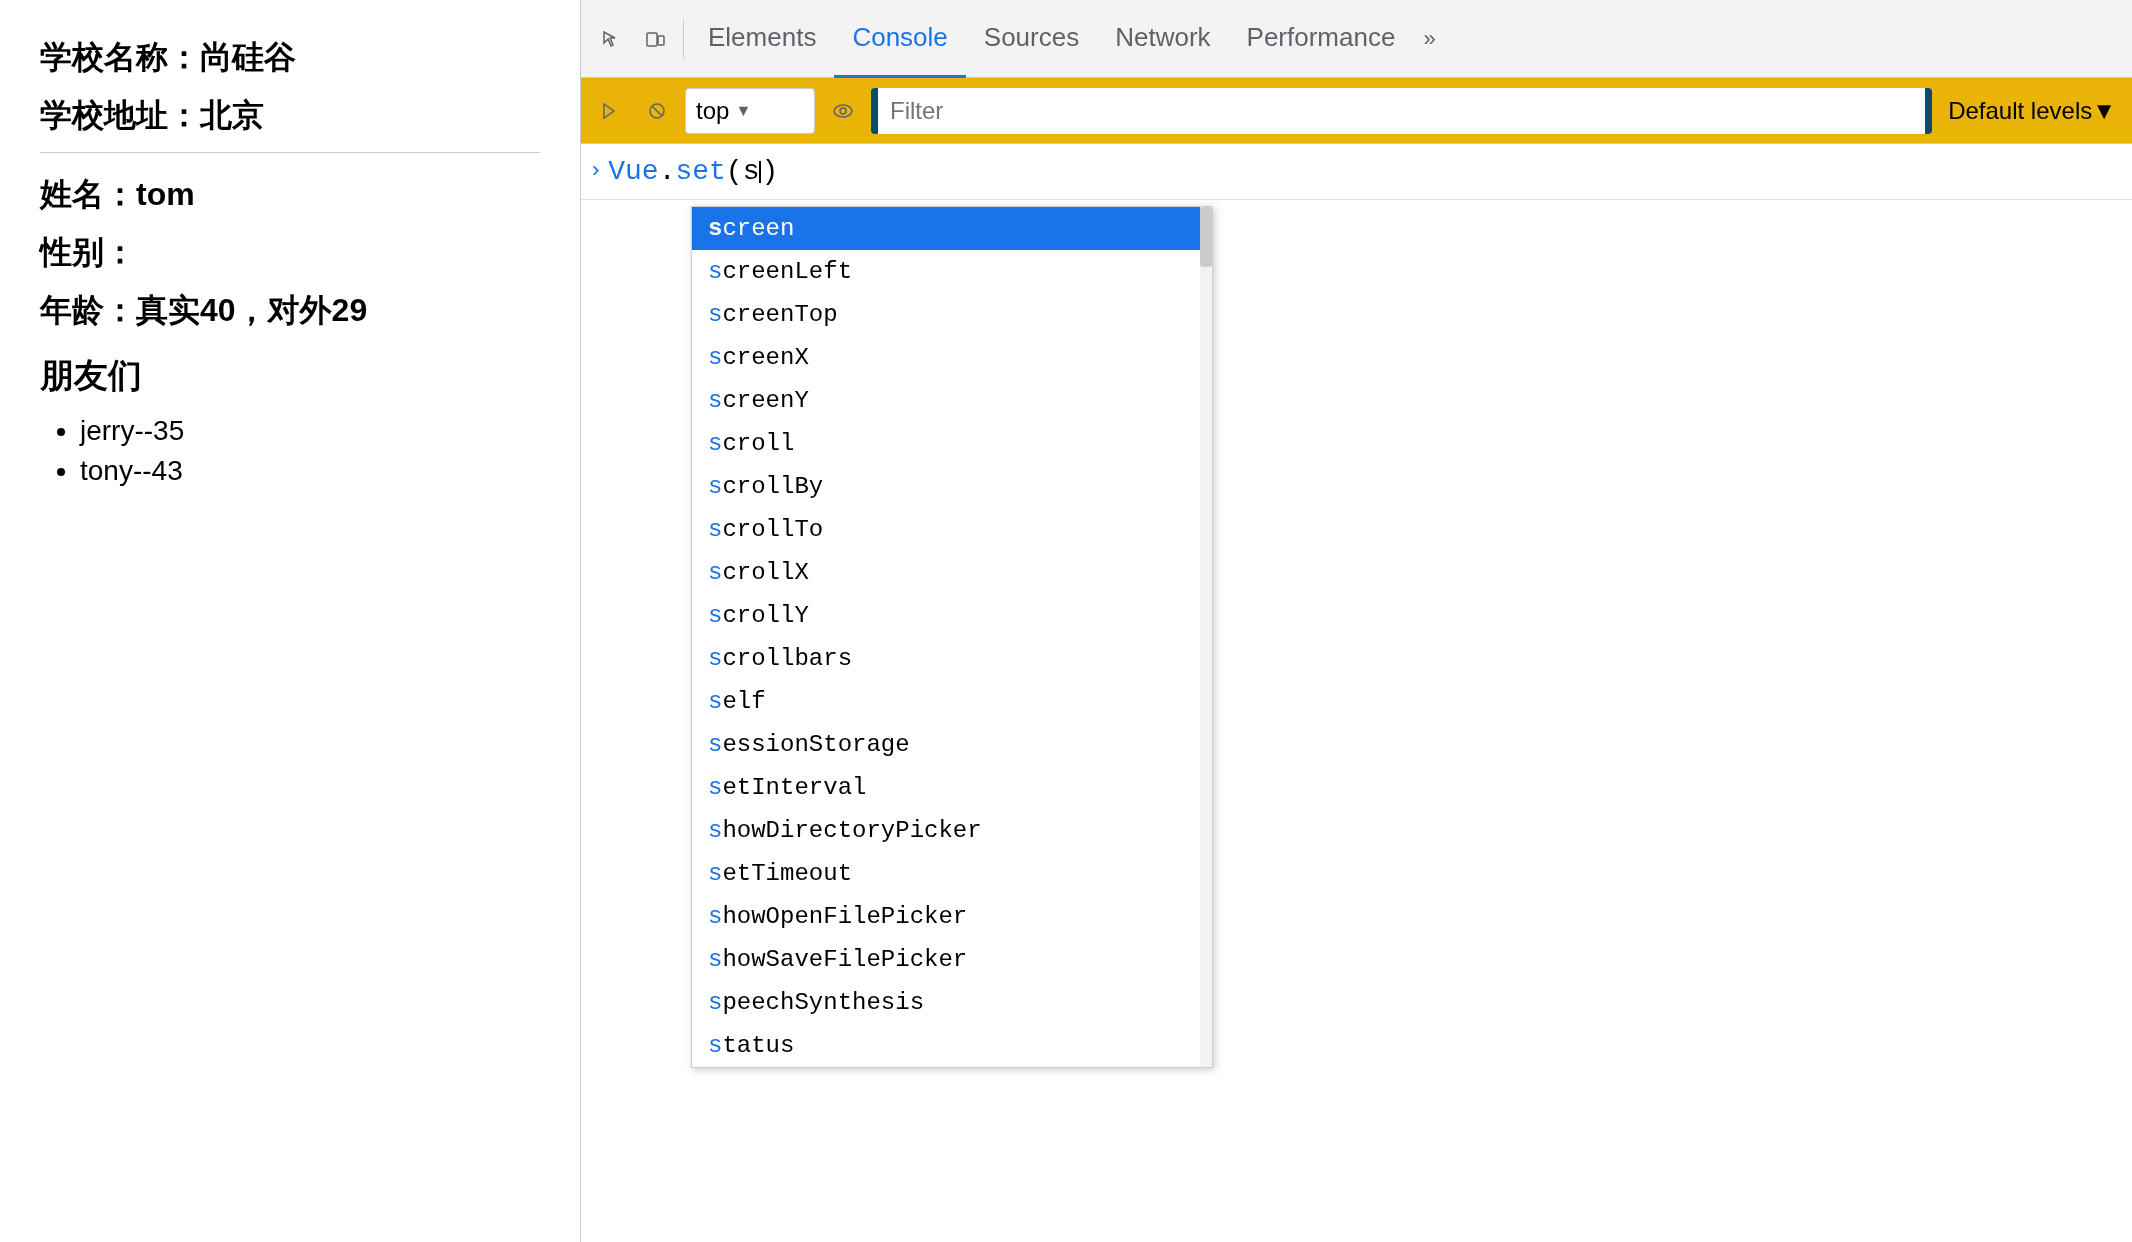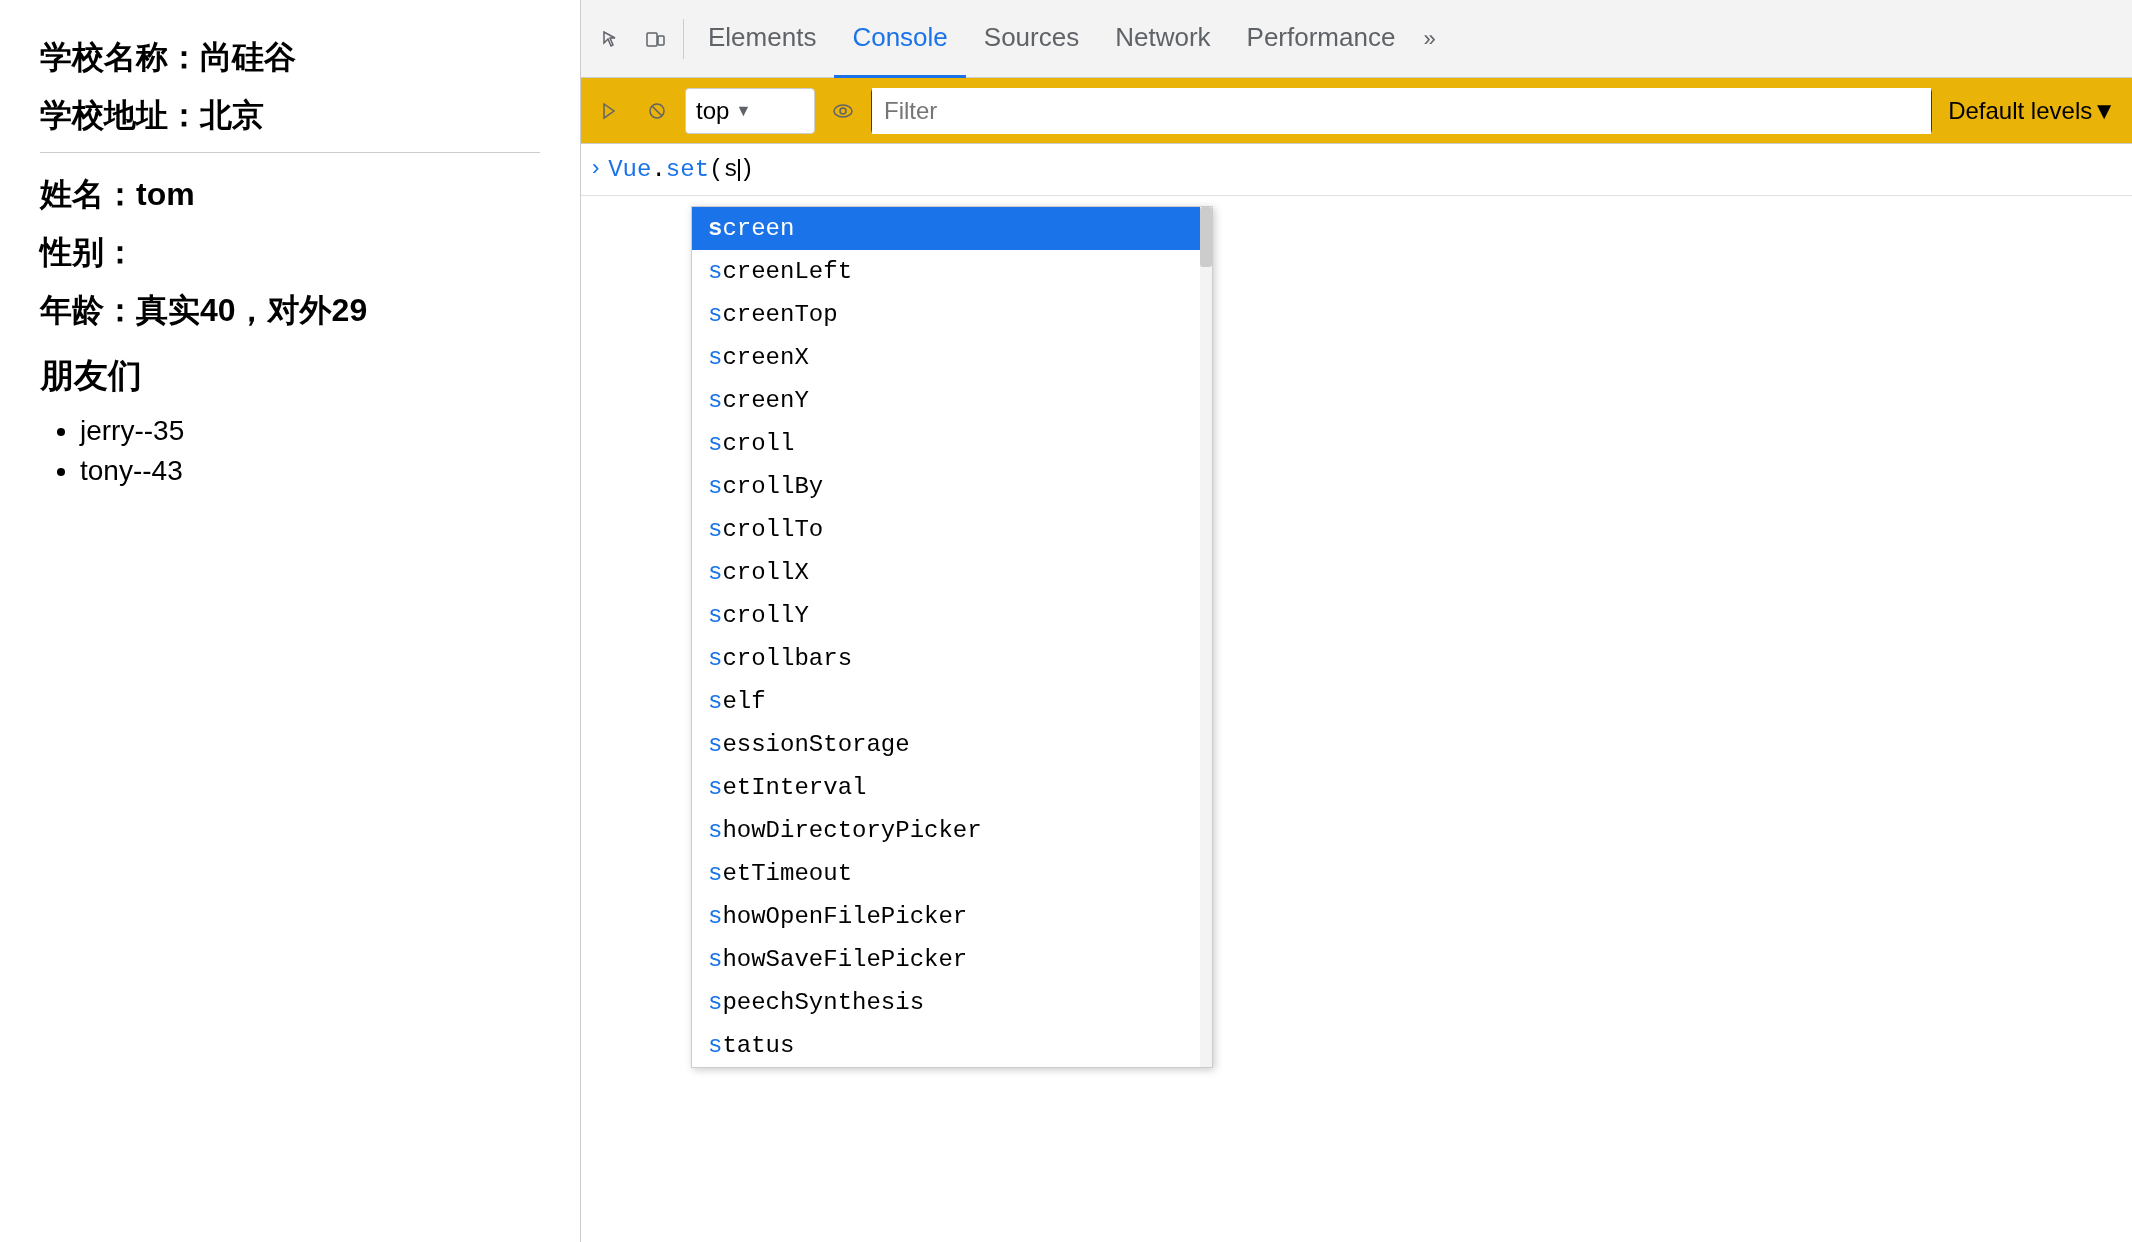--- a/index.html
+++ b/index.html
@@ -185,21 +185,21 @@
       background: #ffffff;
       font-size: 24px;
       padding: 0 12px;
       outline: none;
       color: #000;
     }
 
     .filter-wrapper {
       flex: 1;
       background: #ffffff;
-      border: 1px solid #0c4a6e;
+      border: 7px solid #0c4a6e;
       border-radius: 4px;
       height: 46px;
       display: flex;
       align-items: center;
     }
 
     .default-levels {
       display: flex;
       align-items: center;
       font-size: 24px;
@@ -229,21 +229,21 @@
     }
 
     .console-prompt {
       color: #1a73e8;
       margin-right: 6px;
       font-size: 22px;
     }
 
     .console-code {
       color: #000;
-      font-size: 24px;
+      font-size: 28px;
     }
 
     .code-highlight {
       color: #1a73e8;
     }
 
     
     #autocomplete-dropdown {
       position: absolute;
       top: 62px;

